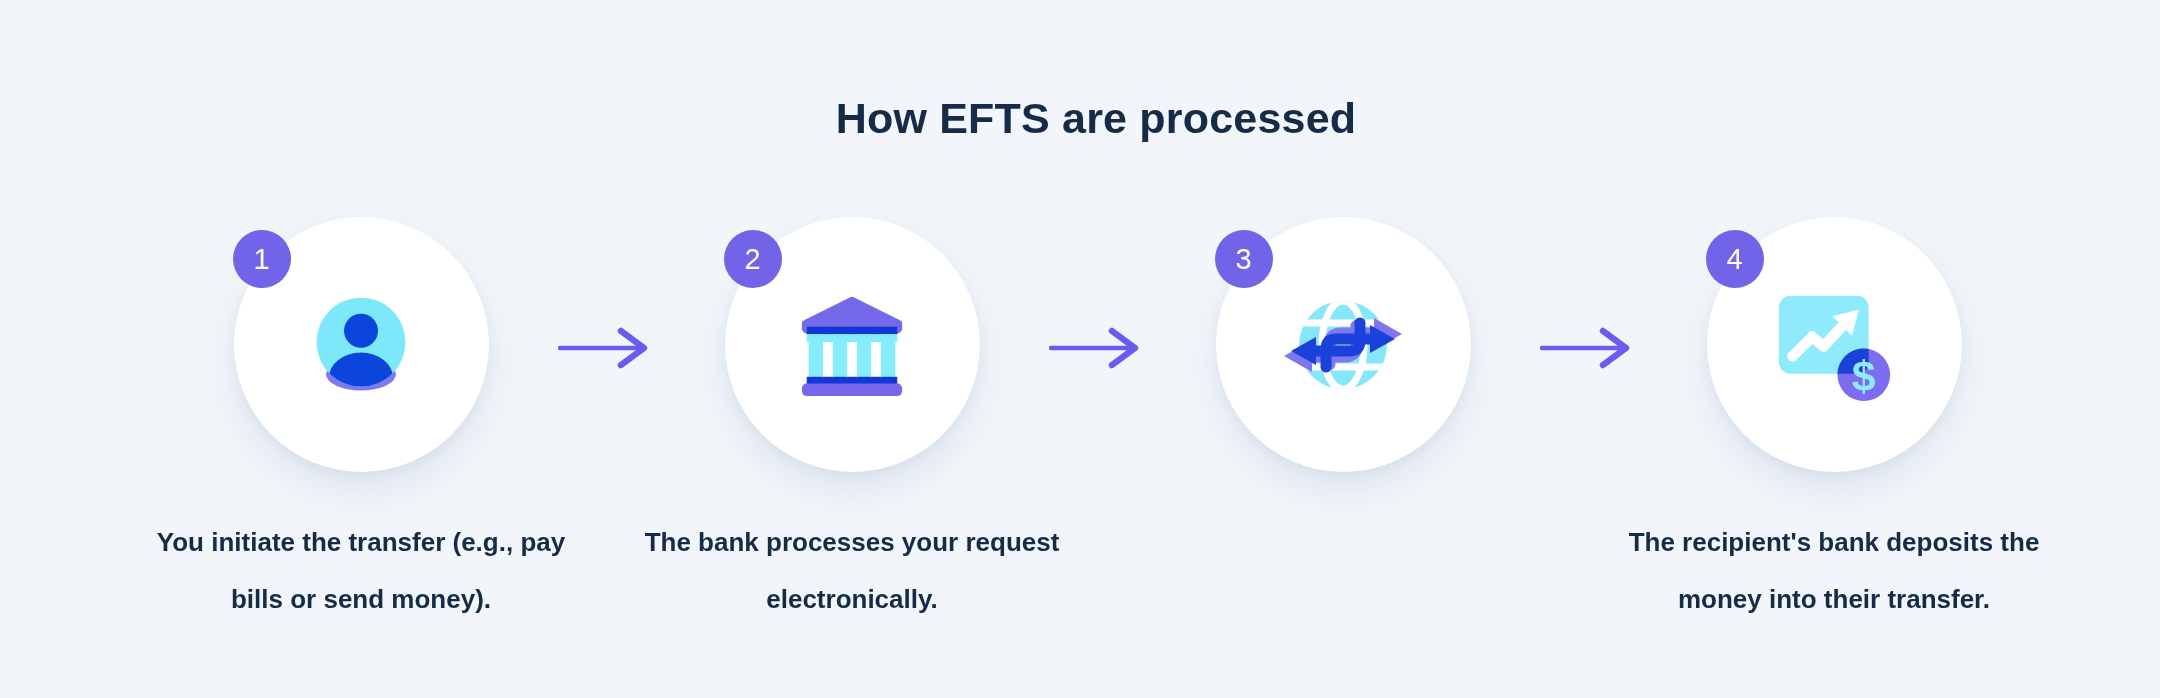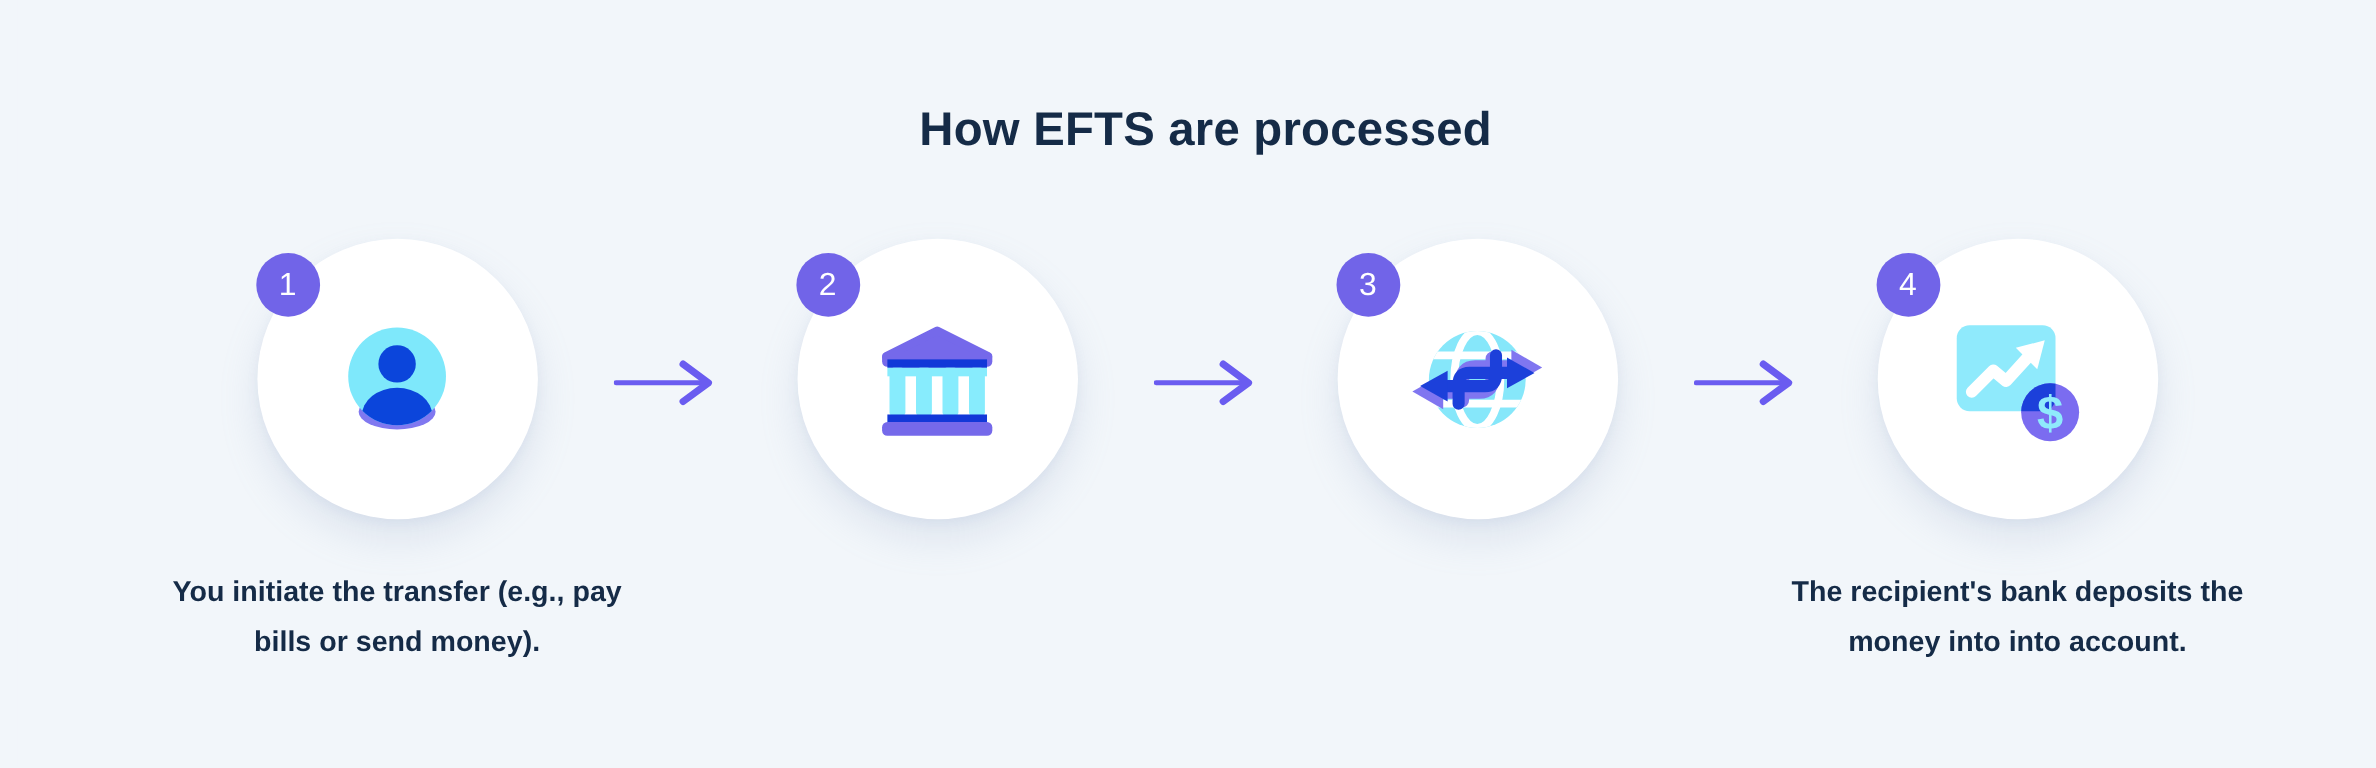--- a/index.html
+++ b/index.html
@@ -34,21 +34,21 @@
   .badge {
     position:absolute; left:-1px; top:13px;
     width:58px; height:58px; border-radius:50%;
     background:#7164e8; color:#ffffff;
     font-size:29px; font-weight:400;
     display:flex; align-items:center; justify-content:center;
   }
   .caption {
     margin-top:42px;
     text-align:center;
-    font-size:26px; line-height:46px; font-weight:700;
+    font-size:26px; line-height:57px; font-weight:700;
     color:#152b47;
   }
   .arrow {
     position:absolute; top:324px;
     width:96px; height:48px;
   }
   .arrow-1 { left:542px; }
   .arrow-2 { left:1033px; }
   .arrow-3 { left:1524px; }
   svg { display:block; }
@@ -98,20 +98,21 @@
           <rect x="13" y="44" width="94" height="8" fill="#87ecfd"></rect>
           <rect x="15" y="44" width="15" height="46" rx="4" fill="#87ecfd"></rect>
           <rect x="40" y="44" width="15" height="46" rx="4" fill="#87ecfd"></rect>
           <rect x="65" y="44" width="15" height="46" rx="4" fill="#87ecfd"></rect>
           <rect x="90" y="44" width="15" height="46" rx="4" fill="#87ecfd"></rect>
           <rect x="13" y="88" width="94" height="9" fill="#1238d8"></rect>
           <rect x="8" y="95" width="104" height="13" rx="5" fill="#7569ea"></rect>
         </svg>
       </span>
     </div>
+    <div class="caption">The bank processes your request electronically.</div>
   </div>
 
   <div class="arrow arrow-2">
     <svg width="96" height="48" viewBox="0 0 96 48">
       <line x1="2" y1="24" x2="80" y2="24" stroke="#6a5cf0" stroke-width="4.5" stroke-linecap="round"></line>
       <polyline points="63,7 86,24 63,41" fill="none" stroke="#6a5cf0" stroke-width="6.5" stroke-linecap="round" stroke-linejoin="round"></polyline>
     </svg>
   </div>
 
   <div class="step step-3">
@@ -164,16 +165,16 @@
             </clipPath>
           <rect x="6" y="12" width="92" height="80" rx="12" fill="#8feafc"></rect>
           <polyline points="20,74 40,54 52,64 72,42" fill="none" stroke="#ffffff" stroke-width="11" stroke-linecap="round" stroke-linejoin="round"></polyline>
           <polygon points="88,26 61,33 81,53" fill="#ffffff"></polygon>
           <circle cx="93" cy="93" r="27" fill="#7b6cf0"></circle>
           <circle cx="93" cy="93" r="27" fill="#1c40da" clip-path="url(#chartRectClip)"></circle>
           <text x="93" y="94" text-anchor="middle" dominant-baseline="central" font-family="Liberation Sans, sans-serif" font-size="44" font-weight="700" fill="#8feafc">$</text>
         </svg>
       </span>
     </div>
-    <div class="caption">The recipient's bank deposits the money into into account.</div>
+    <div class="caption">The recipient's bank deposits the money into their transfer.</div>
   </div>
 
 </div>
 
 </body></html>

